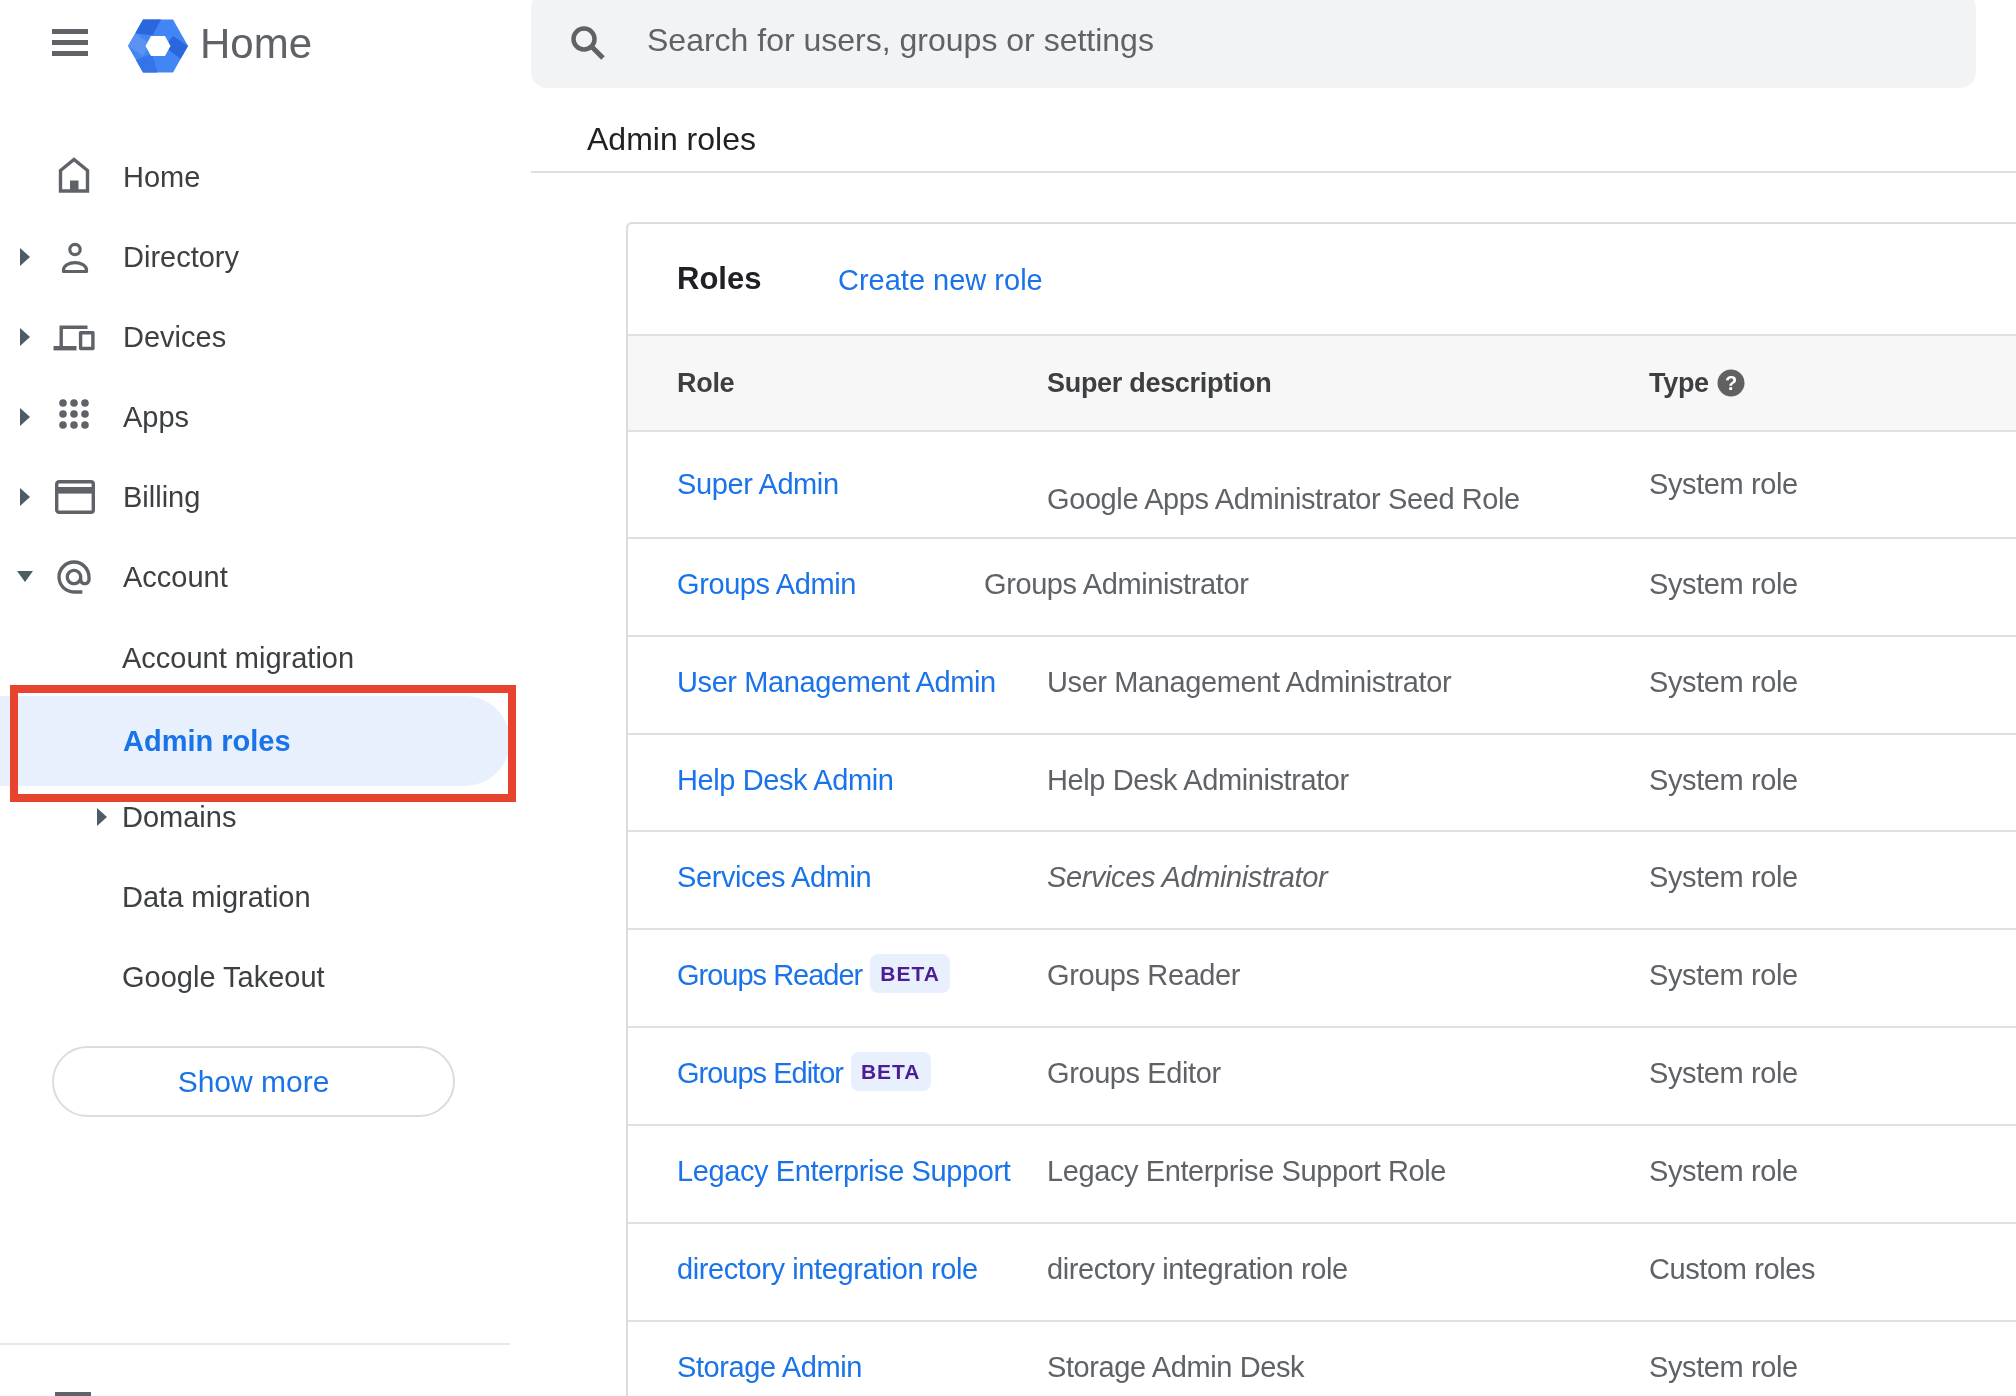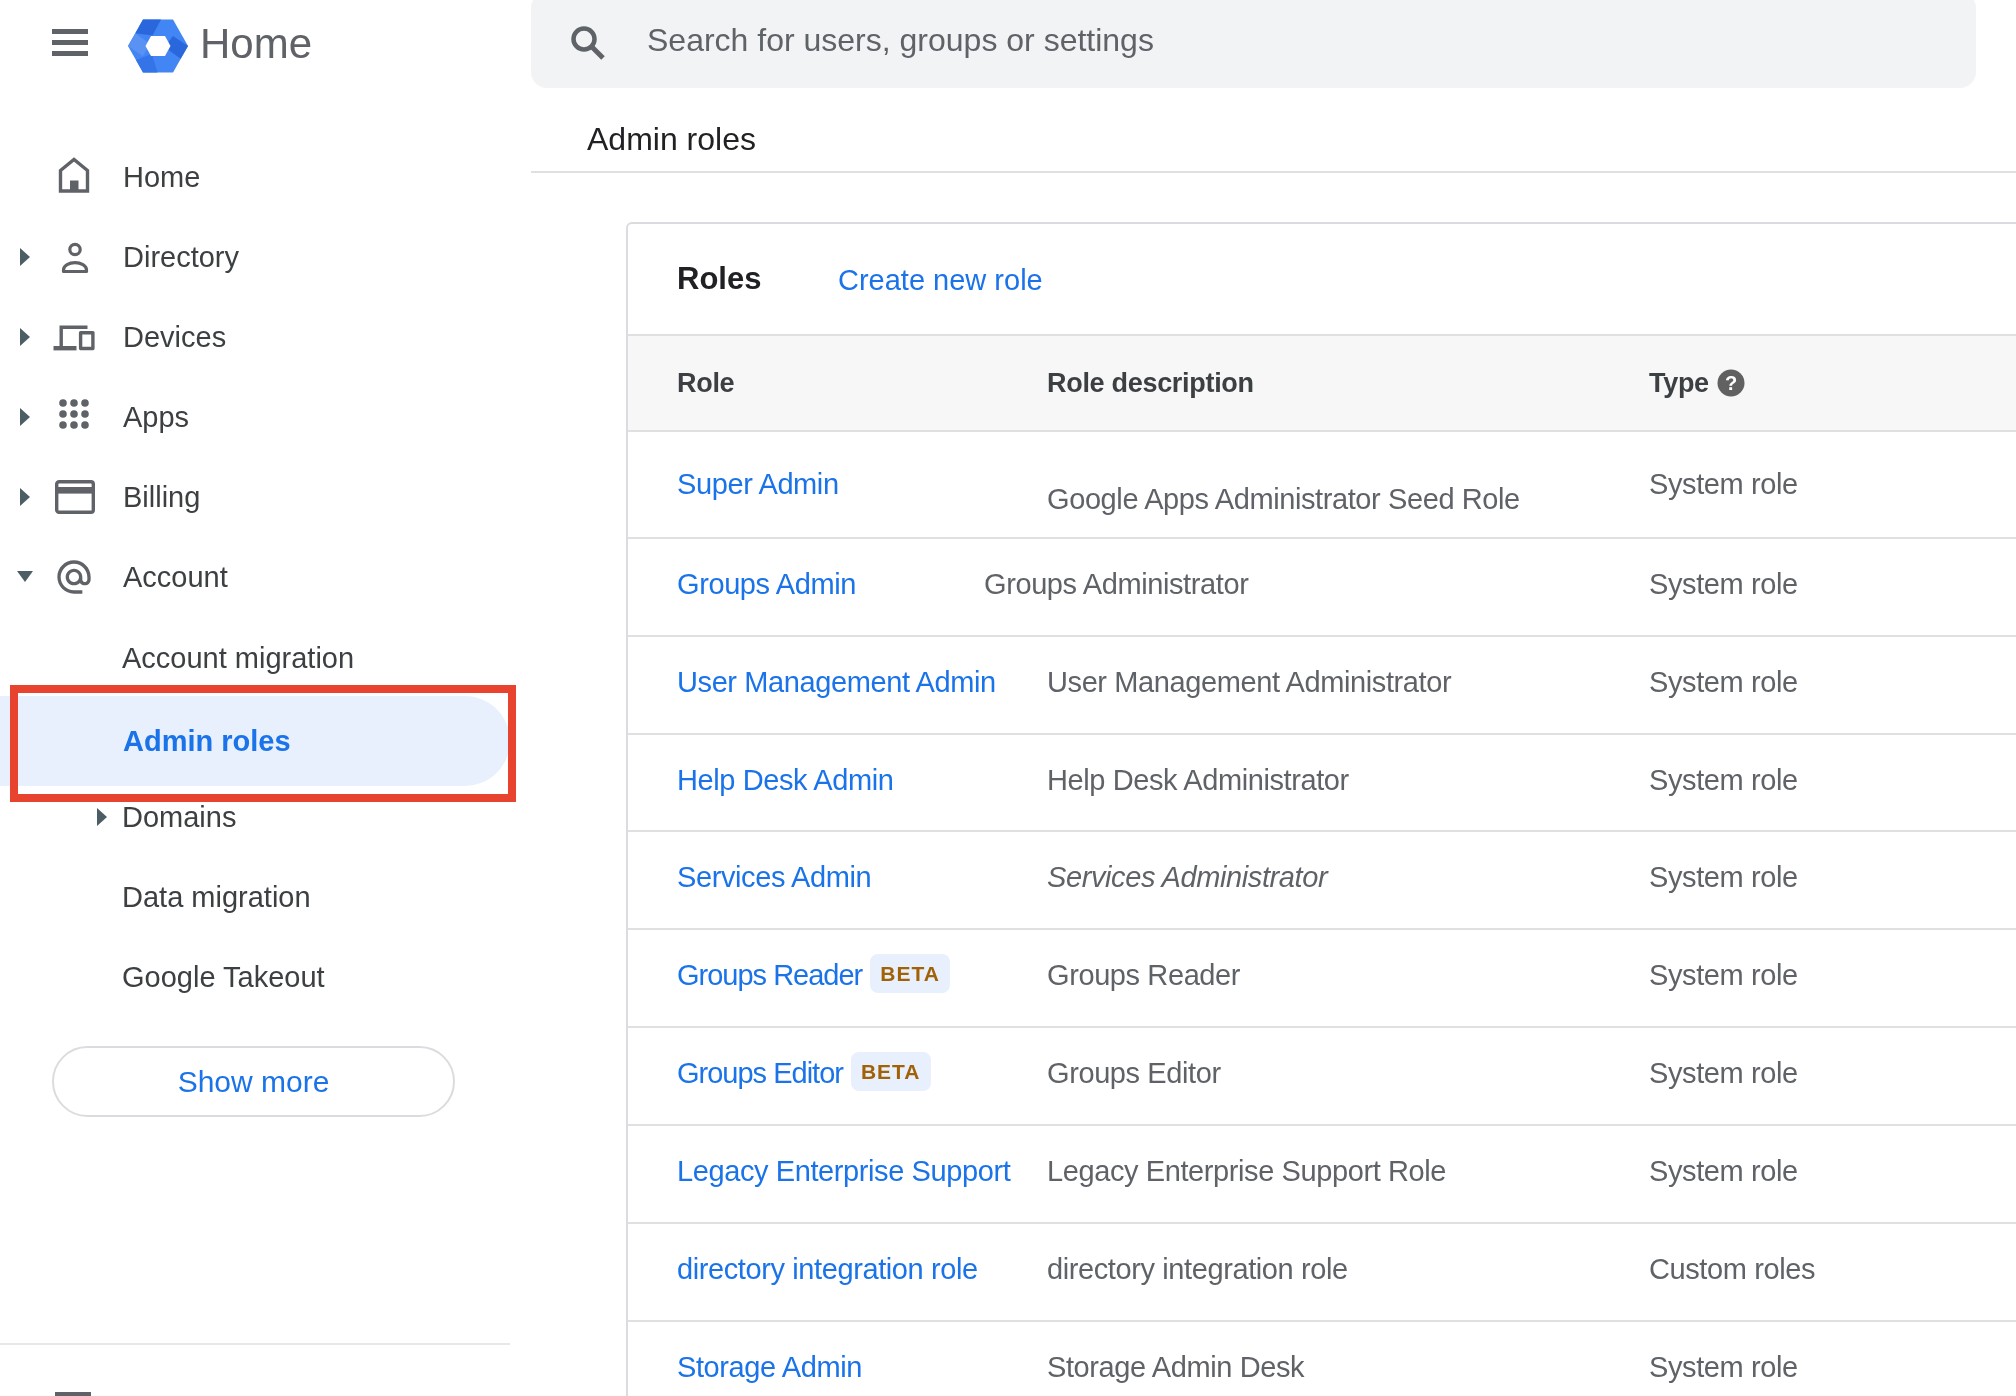--- a/index.html
+++ b/index.html
@@ -3,21 +3,21 @@
 <meta charset="utf-8">
 <style>
   * { margin:0; padding:0; box-sizing:border-box; }
   html,body { width:2016px; height:1396px; background:#fff; font-family:"Liberation Sans", sans-serif; overflow:hidden; position:relative; }
   .abs { position:absolute; }
   .navtxt { font-size:29px; color:#3c4043; }
   .tri-r { width:0; height:0; border-top:9px solid transparent; border-bottom:9px solid transparent; border-left:10px solid #4d5d66; }
   .tri-d { width:0; height:0; border-left:8px solid transparent; border-right:8px solid transparent; border-top:11px solid #4d5d66; }
   .rowlink { font-size:29px; color:#1a73e8; letter-spacing:-0.4px; }
   .rowdesc { font-size:29px; color:#5f6368; letter-spacing:-0.4px; }
-  .beta { display:inline-block; background:#e8f0fe; color:#a16207; font-size:21px; font-weight:bold; letter-spacing:1px; line-height:21px; padding:9px 10px; border-radius:8px; margin-left:8px; vertical-align:middle; position:relative; top:-4px; }
+  .beta { display:inline-block; background:#e8f0fe; color:#4c1d95; font-size:21px; font-weight:bold; letter-spacing:1px; line-height:21px; padding:9px 10px; border-radius:8px; margin-left:8px; vertical-align:middle; position:relative; top:-4px; }
   .sep { position:absolute; left:628px; width:1388px; height:2px; background:#e0e0e0; }
 </style>
 </head>
 <body>
 
 <div class="abs" style="left:52px; top:29px;">
   <div style="width:36px;height:5px;background:#5f6368;"></div>
   <div style="width:36px;height:5px;background:#5f6368;margin-top:6px;"></div>
   <div style="width:36px;height:5px;background:#5f6368;margin-top:6px;"></div>
 </div>
@@ -110,21 +110,21 @@
 <div class="abs" style="left:0; top:1343px; width:510px; height:2px; background:#e6e8ea;"></div>
 <div class="abs" style="left:55px; top:1392px; width:36px; height:4px; background:#5f6368;"></div>
 
 <div class="abs" style="left:626px; top:222px; width:1420px; height:1300px; border:2px solid #dadce0; border-radius:6px 0 0 0; background:#fff;"></div>
 
 <div class="abs" style="left:677px; top:259px; height:40px; line-height:40px; font-size:31px; font-weight:bold; color:#202124;">Roles</div>
 <div class="abs" style="left:838px; top:260px; height:40px; line-height:40px; font-size:29px; color:#1a73e8;">Create new role</div>
 
 <div class="abs" style="left:628px; top:334px; width:1388px; height:98px; background:#f7f7f7; border-top:2px solid #e0e0e0; border-bottom:2px solid #e0e0e0;"></div>
 <div class="abs" style="left:677px; top:353px; height:60px; line-height:60px; font-size:27px; font-weight:bold; letter-spacing:-0.3px; color:#3c4043;">Role</div>
-<div class="abs" style="left:1047px; top:353px; height:60px; line-height:60px; font-size:27px; font-weight:bold; letter-spacing:-0.3px; color:#3c4043;">Role description</div>
+<div class="abs" style="left:1047px; top:353px; height:60px; line-height:60px; font-size:27px; font-weight:bold; letter-spacing:-0.3px; color:#3c4043;">Super description</div>
 <div class="abs" style="left:1649px; top:353px; height:60px; line-height:60px; font-size:27px; font-weight:bold; letter-spacing:-0.3px; color:#3c4043;">Type</div>
 <svg class="abs" style="left:1717px; top:369px;" width="28" height="28" viewBox="0 0 28 28">
   <circle cx="14" cy="14" r="13.5" fill="#616161"></circle>
   <text x="14" y="21" text-anchor="middle" font-size="20" font-weight="bold" fill="#ffffff" font-family="Liberation Sans, sans-serif">?</text>
 </svg>
 
 <div class="sep" style="top:537px;"></div>
 <div class="sep" style="top:635px;"></div>
 <div class="sep" style="top:733px;"></div>
 <div class="sep" style="top:830px;"></div>

